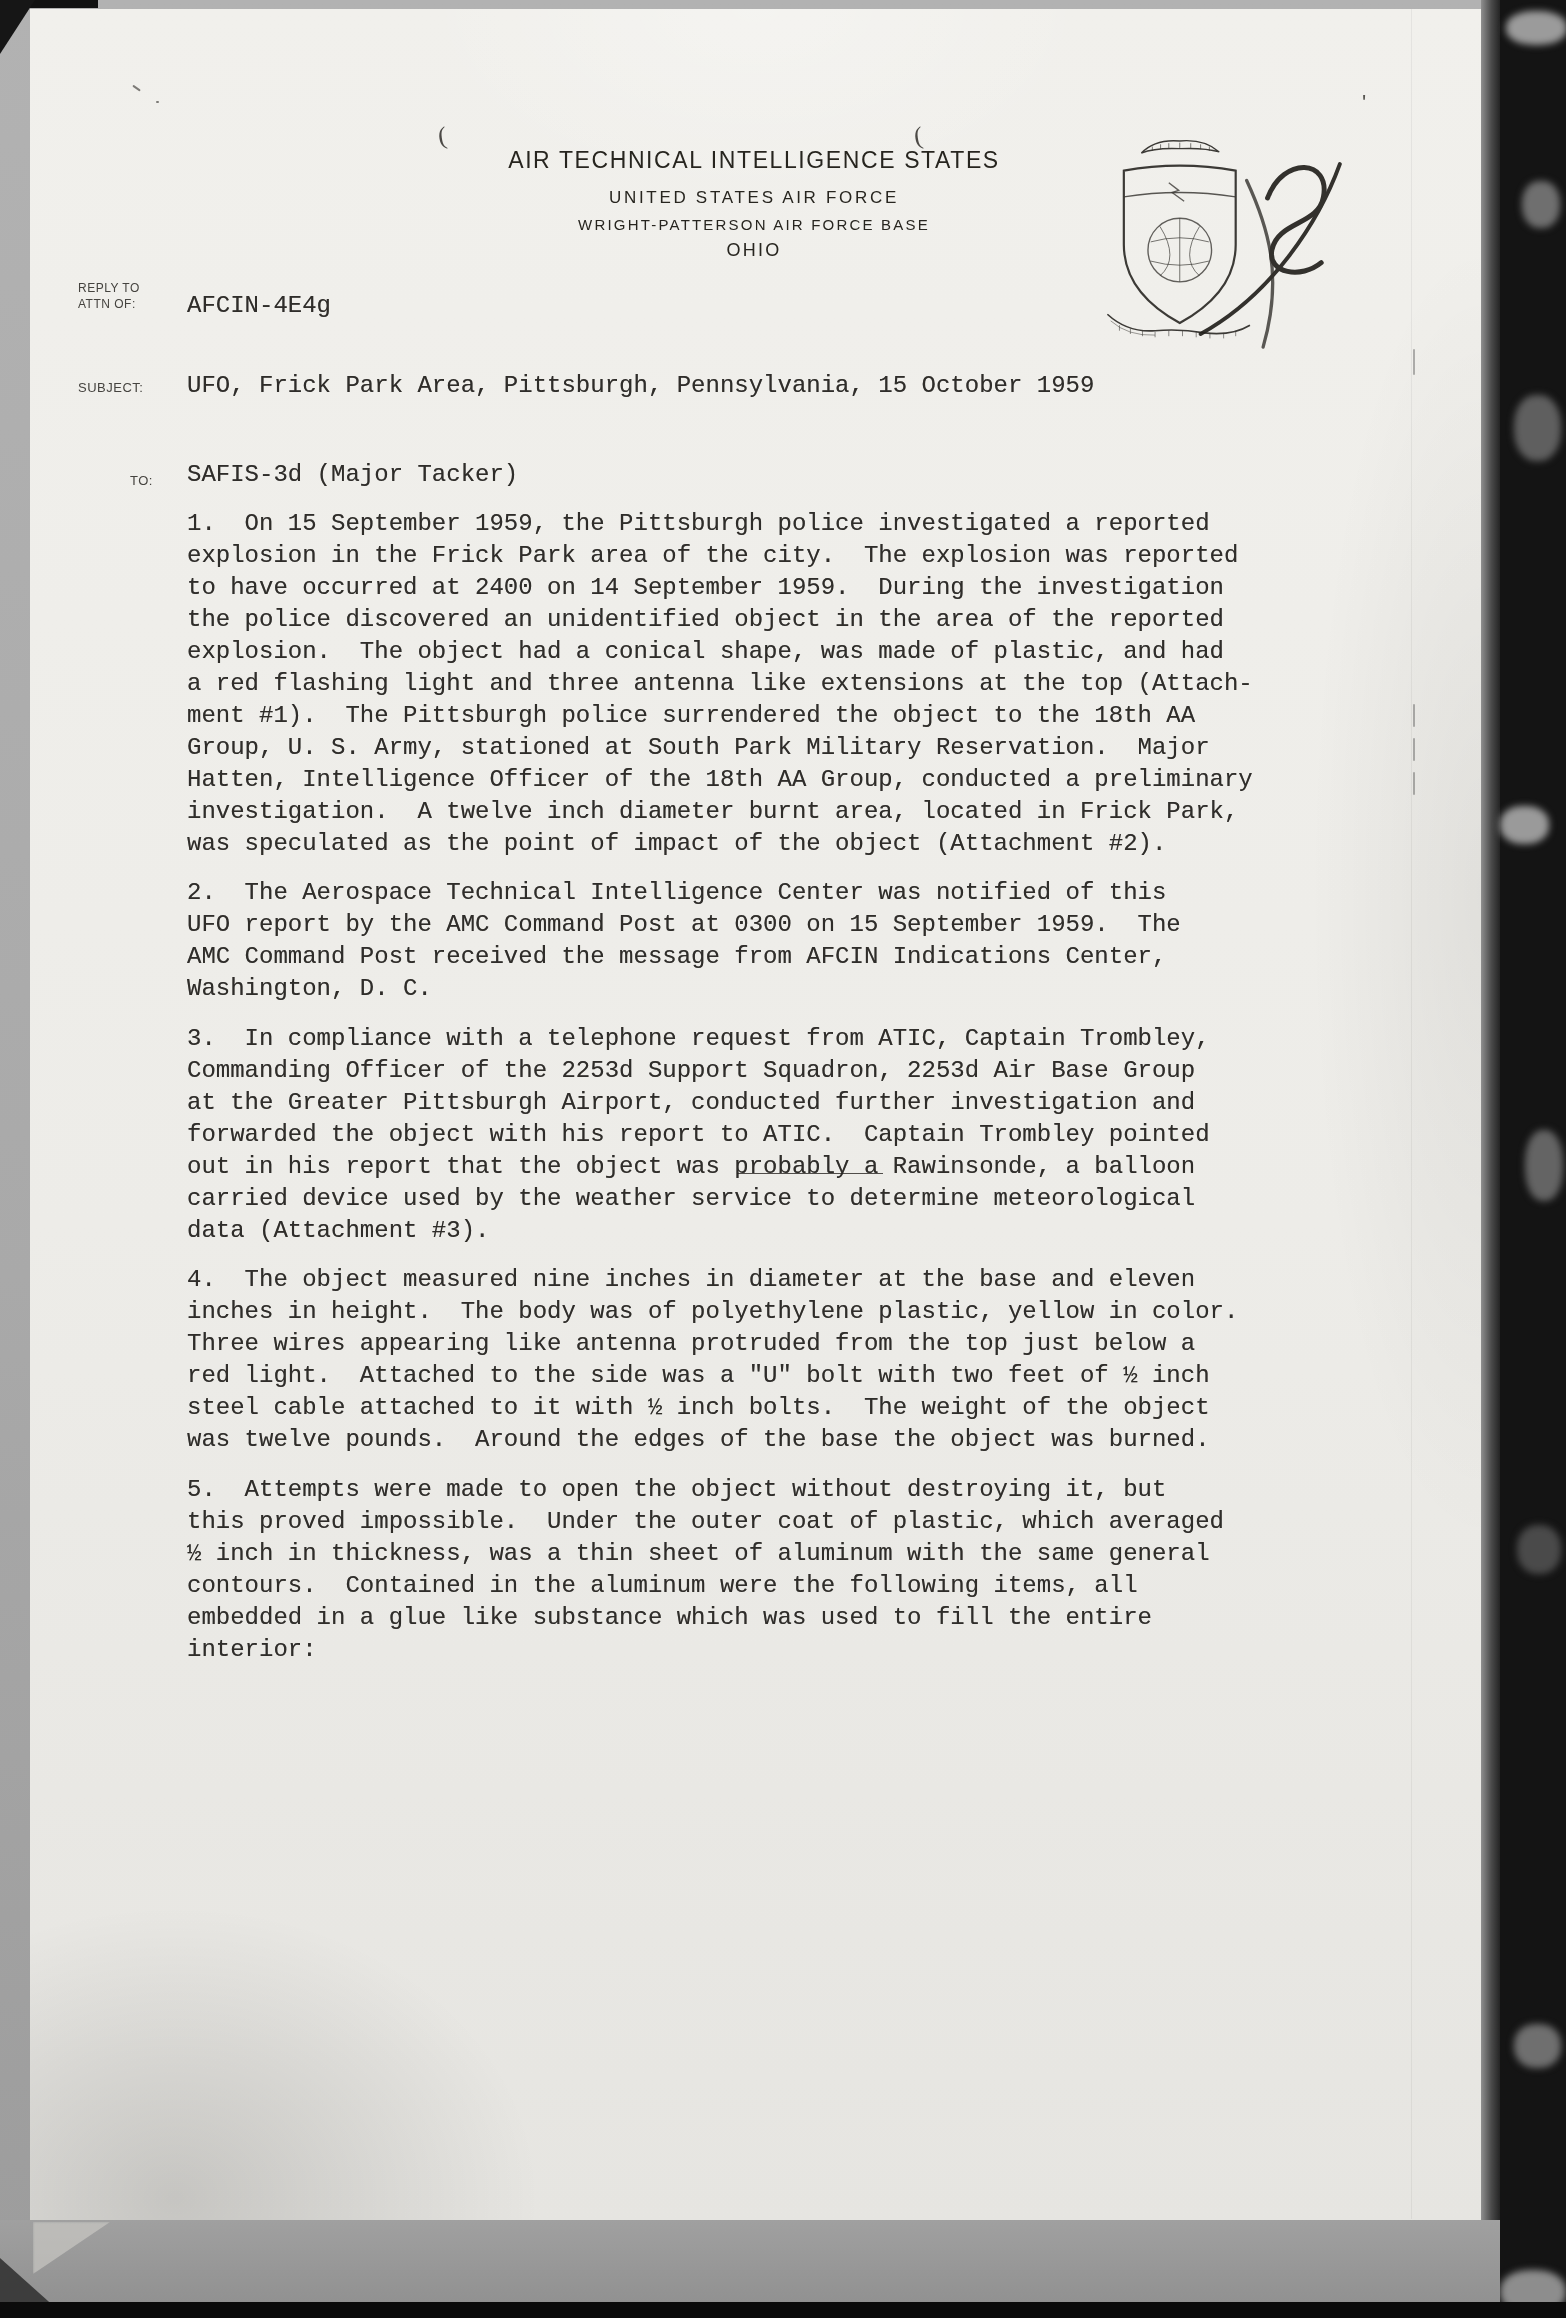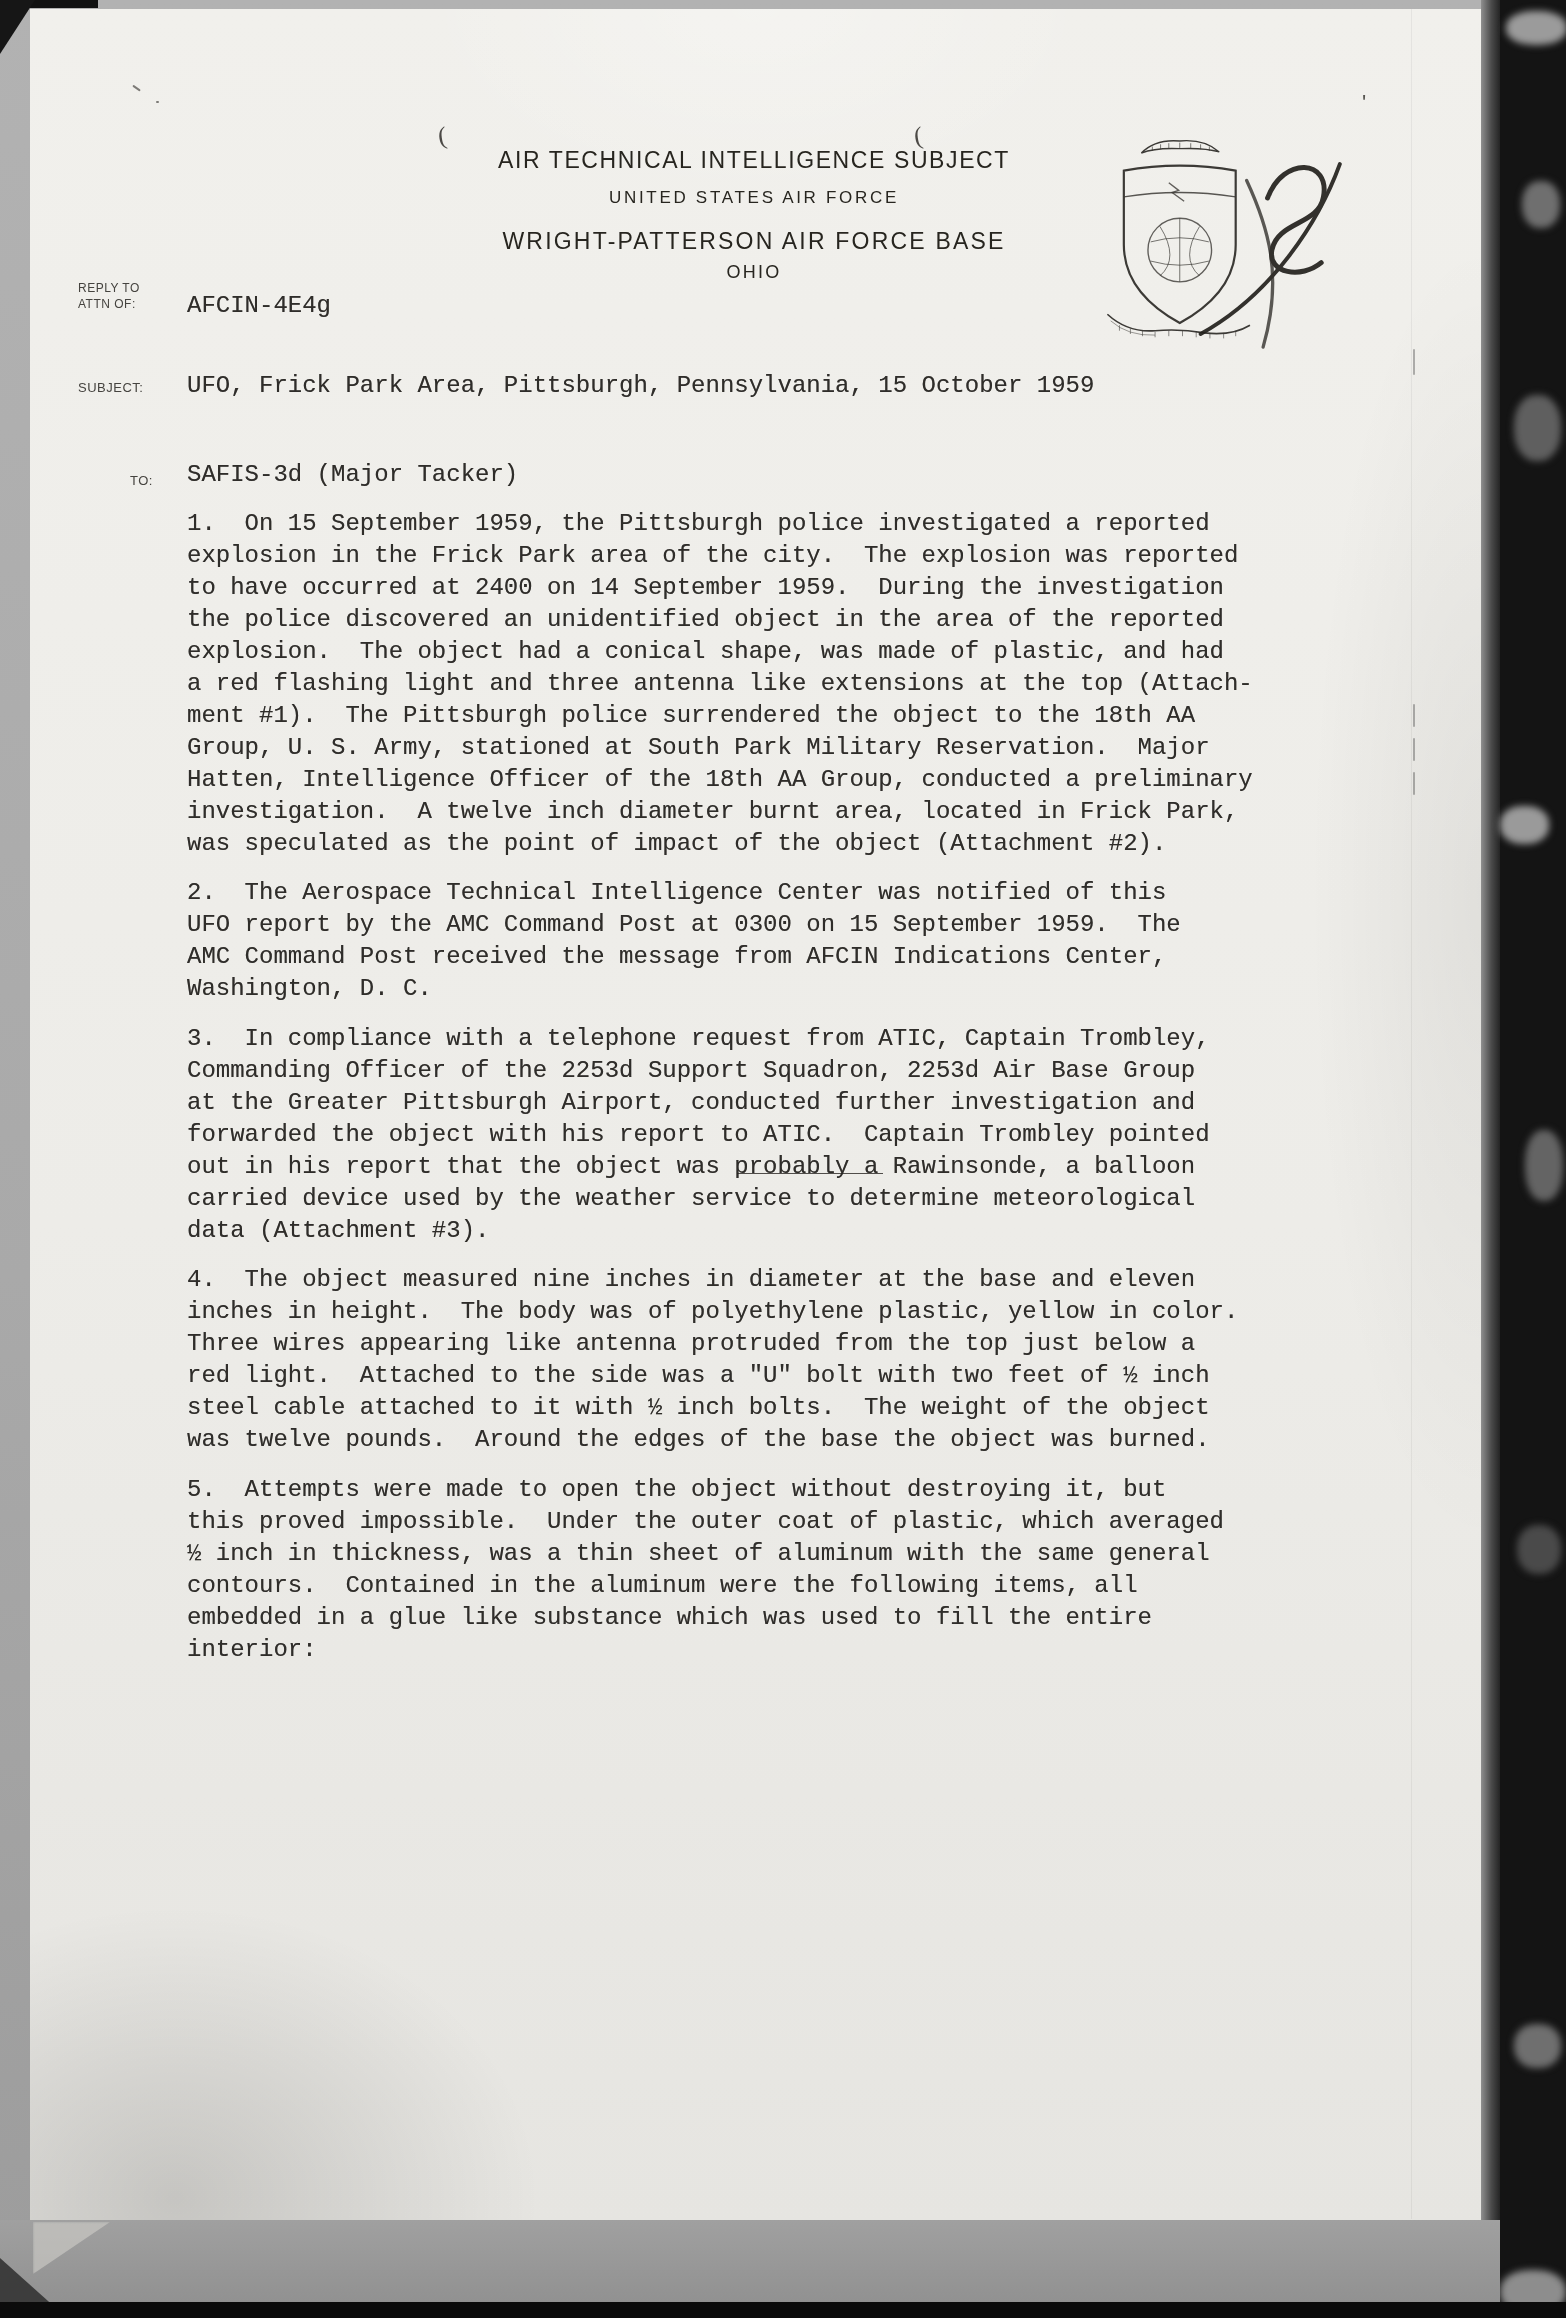--- a/index.html
+++ b/index.html
@@ -27,21 +27,21 @@
   .typed { font-size: 24px; line-height: 32px; white-space: pre; }
   .label {
     font-family: "Liberation Sans", "DejaVu Sans", sans-serif;
     color: #45433f; letter-spacing: 0.5px; white-space: pre;
   }
 
   
   .letterhead { position: absolute; left: 0; top: 138px; width: 1448px; text-align: center; color: #27251f; }
   .lh1 { font-size: 23px; letter-spacing: 1.6px; }
   .lh2 { font-size: 17px; letter-spacing: 2.7px; margin-top: 14px; }
-  .lh3 { font-size: 23px; letter-spacing: 2.2px; margin-top: 20px; }
+  .lh3 { font-size: 15px; letter-spacing: 2.2px; margin-top: 8px; }
   .lh4 { font-size: 18px; letter-spacing: 2.2px; margin-top: 7.7px; }
 
   
   .content { position: absolute; left: 187px; top: 508px; width: 1091px; }
   .para { margin: 0 0 17.5px 0; }
   .para:last-child { margin-bottom: 16px; }
   .underline-mark { position: absolute; left: 737px; top: 1172px; width: 146px; height: 1.6px; background: rgba(40,38,34,0.8); }
 
   
   .film-strip { position: absolute; left: 1500px; top: 0; width: 66px; height: 2319px; background: #141414; }
@@ -66,21 +66,21 @@
   .pencil { position: absolute; background: #7d7b77; border-radius: 1.1px; }
 </style>
 </head>
 <body>
 
 <div id="canvas">
 
   <div class="page">
 
     <div class="letterhead">
-      <div class="lh1">AIR TECHNICAL INTELLIGENCE SUBJECT</div>
+      <div class="lh1">AIR TECHNICAL INTELLIGENCE STATES</div>
       <div class="lh2">UNITED STATES AIR FORCE</div>
       <div class="lh3">WRIGHT-PATTERSON AIR FORCE BASE</div>
       <div class="lh4">OHIO</div>
     </div>
 
     <div class="abs label" style="left:48px; top:271px; font-size:12px; line-height:16.5px;">REPLY TO
 ATTN OF:</div>
     <div class="abs mono typed" style="left:157px; top:281px;">AFCIN-4E4g</div>
 
     <div class="abs label" style="left:48px; top:371px; font-size:13px;">SUBJECT:</div>

